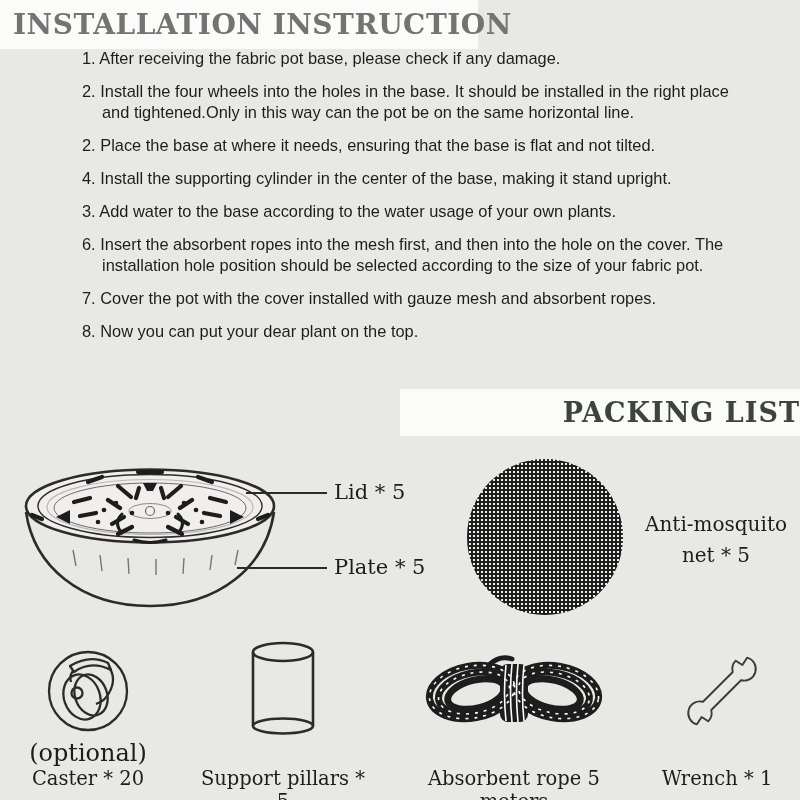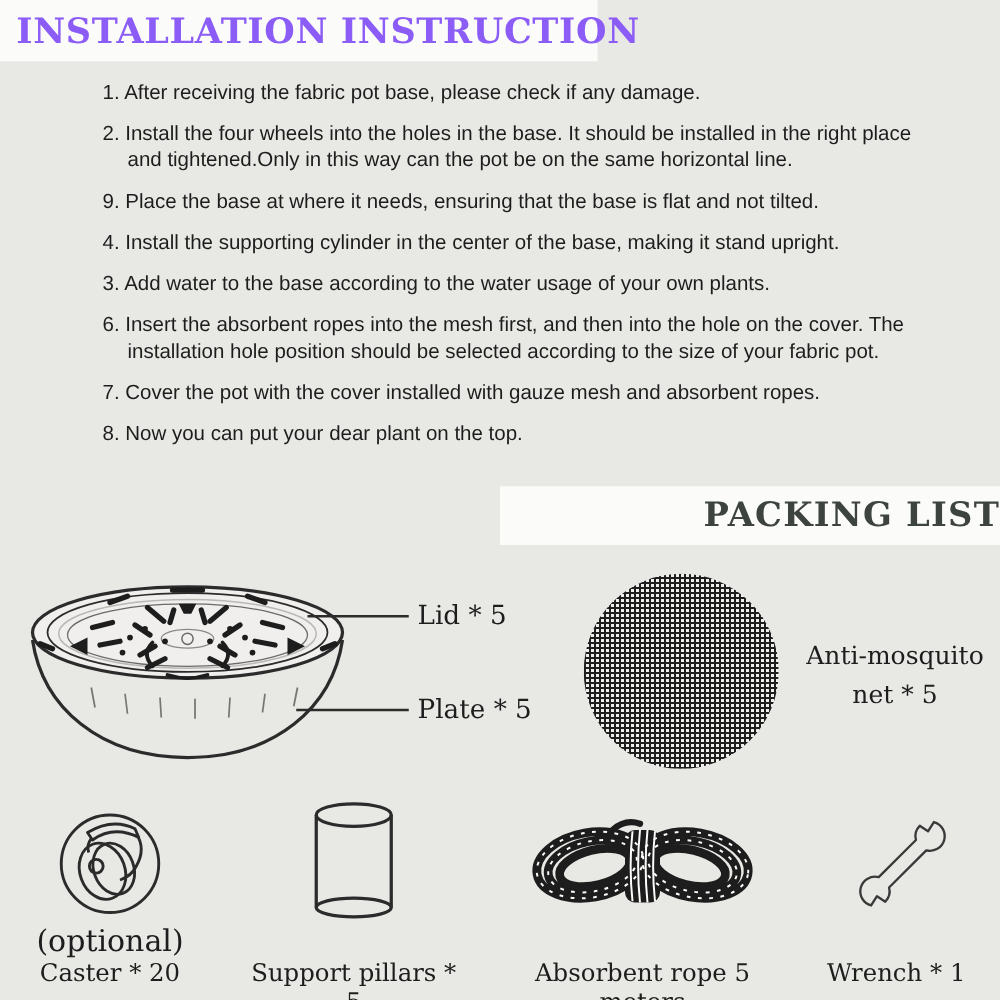--- a/index.html
+++ b/index.html
@@ -10,31 +10,31 @@
     overflow:hidden;
     font-family:"Liberation Sans", sans-serif;
     color:#1f1f1f;
   }
   
   .strip{position:absolute;background:#fbfbfa;}
   #title-strip{left:0;top:0;width:478px;height:49px;}
   #title-strip .t{
     position:absolute;left:13px;top:0;line-height:49px;white-space:nowrap;
     font-family:"DejaVu Serif","Liberation Serif",serif;
-    font-weight:bold;font-size:28px;letter-spacing:.5px;color:#8b5cf6;
+    font-weight:bold;font-size:28px;letter-spacing:.5px;color:#737373;
   }
   #packing-strip{left:400px;top:389px;width:400px;height:47px;text-align:right;}
   #packing-strip .t{
     display:inline-block;line-height:47px;white-space:nowrap;
     font-family:"DejaVu Serif","Liberation Serif",serif;
     font-weight:bold;font-size:27px;letter-spacing:1px;color:#3d433f;
   }
   
   #instructions{
-    position:absolute;left:82px;top:64px;width:662px;
+    position:absolute;left:82px;top:48px;width:662px;
     margin:0;padding:0;list-style:none;
     font-size:16.4px;line-height:21px;color:#1d1d1d;
   }
   #instructions li{
     margin:0 0 12px 0;
     padding-left:20px;text-indent:-20px;
   }
   
   .pl-label{
     position:absolute;
@@ -59,21 +59,21 @@
 
 <div id="stage">
 
   <div class="strip" id="title-strip">
     <span class="t">INSTALLATION INSTRUCTION</span>
   </div>
 
   <ol id="instructions">
     <li>1. After receiving the fabric pot base, please check if any damage.</li>
     <li>2. Install the four wheels into the holes in the base. It should be installed in the right place and tightened.Only in this way can the pot be on the same horizontal line.</li>
-    <li>9. Place the base at where it needs, ensuring that the base is flat and not tilted.</li>
+    <li>2. Place the base at where it needs, ensuring that the base is flat and not tilted.</li>
     <li>4. Install the supporting cylinder in the center of the base, making it stand upright.</li>
     <li>3. Add water to the base according to the water usage of your own plants.</li>
     <li>6. Insert the absorbent ropes into the mesh first, and then into the hole on the cover. The installation hole position should be selected according to the size of your fabric pot.</li>
     <li>7. Cover the pot with the cover installed with gauze mesh and absorbent ropes.</li>
     <li>8. Now you can put your dear plant on the top.</li>
   </ol>
 
   <div class="strip" id="packing-strip">
     <span class="t">PACKING LIST</span>
   </div>

